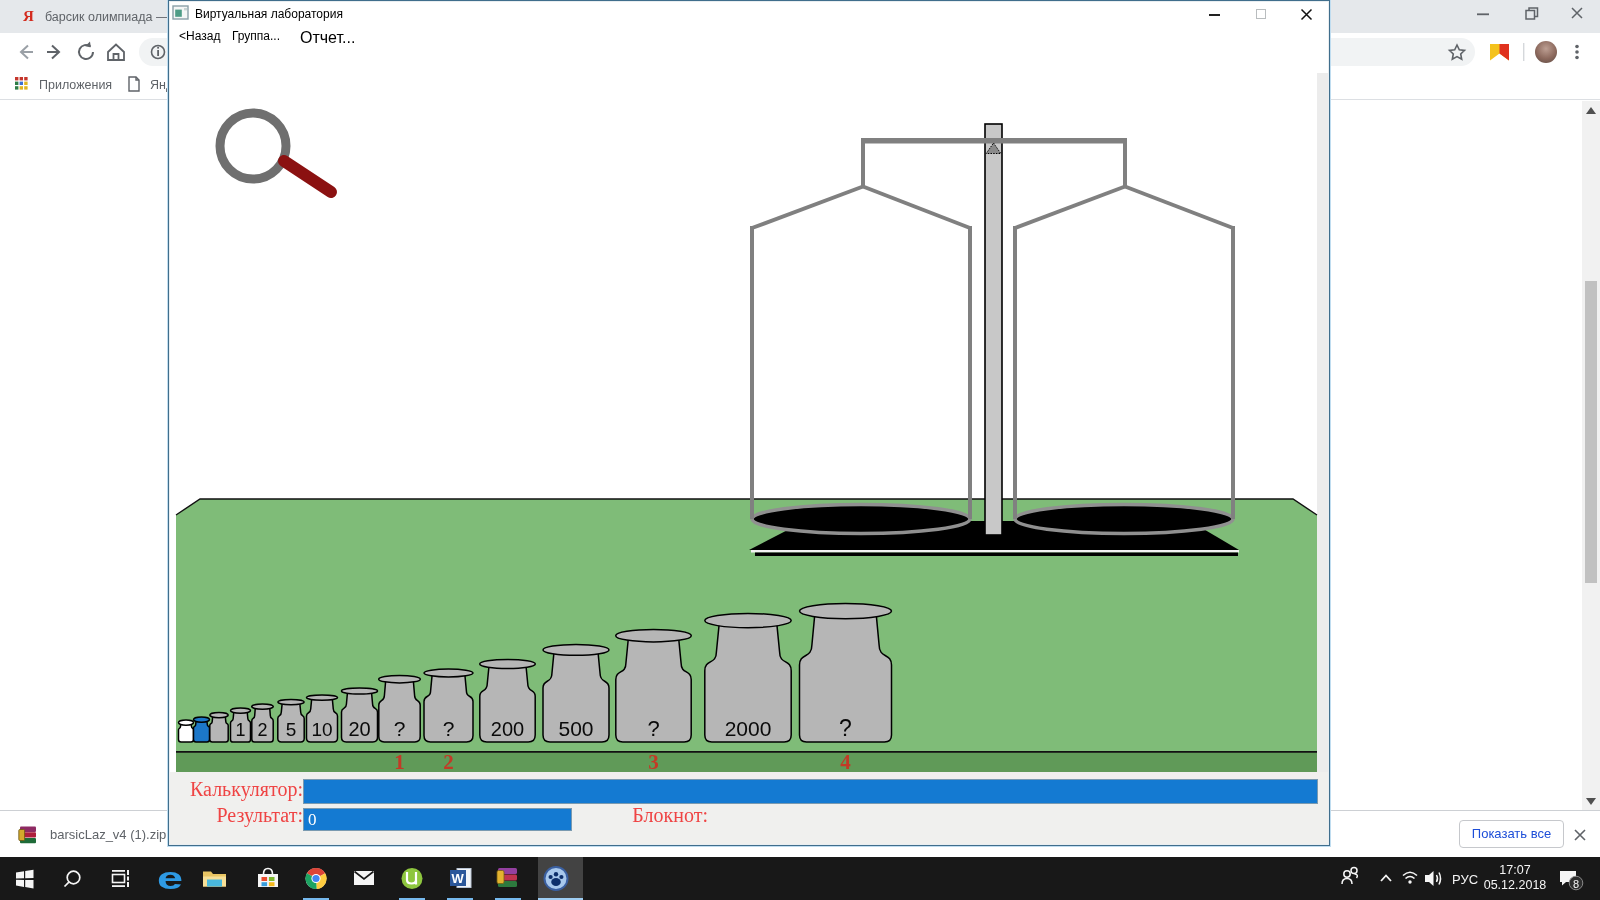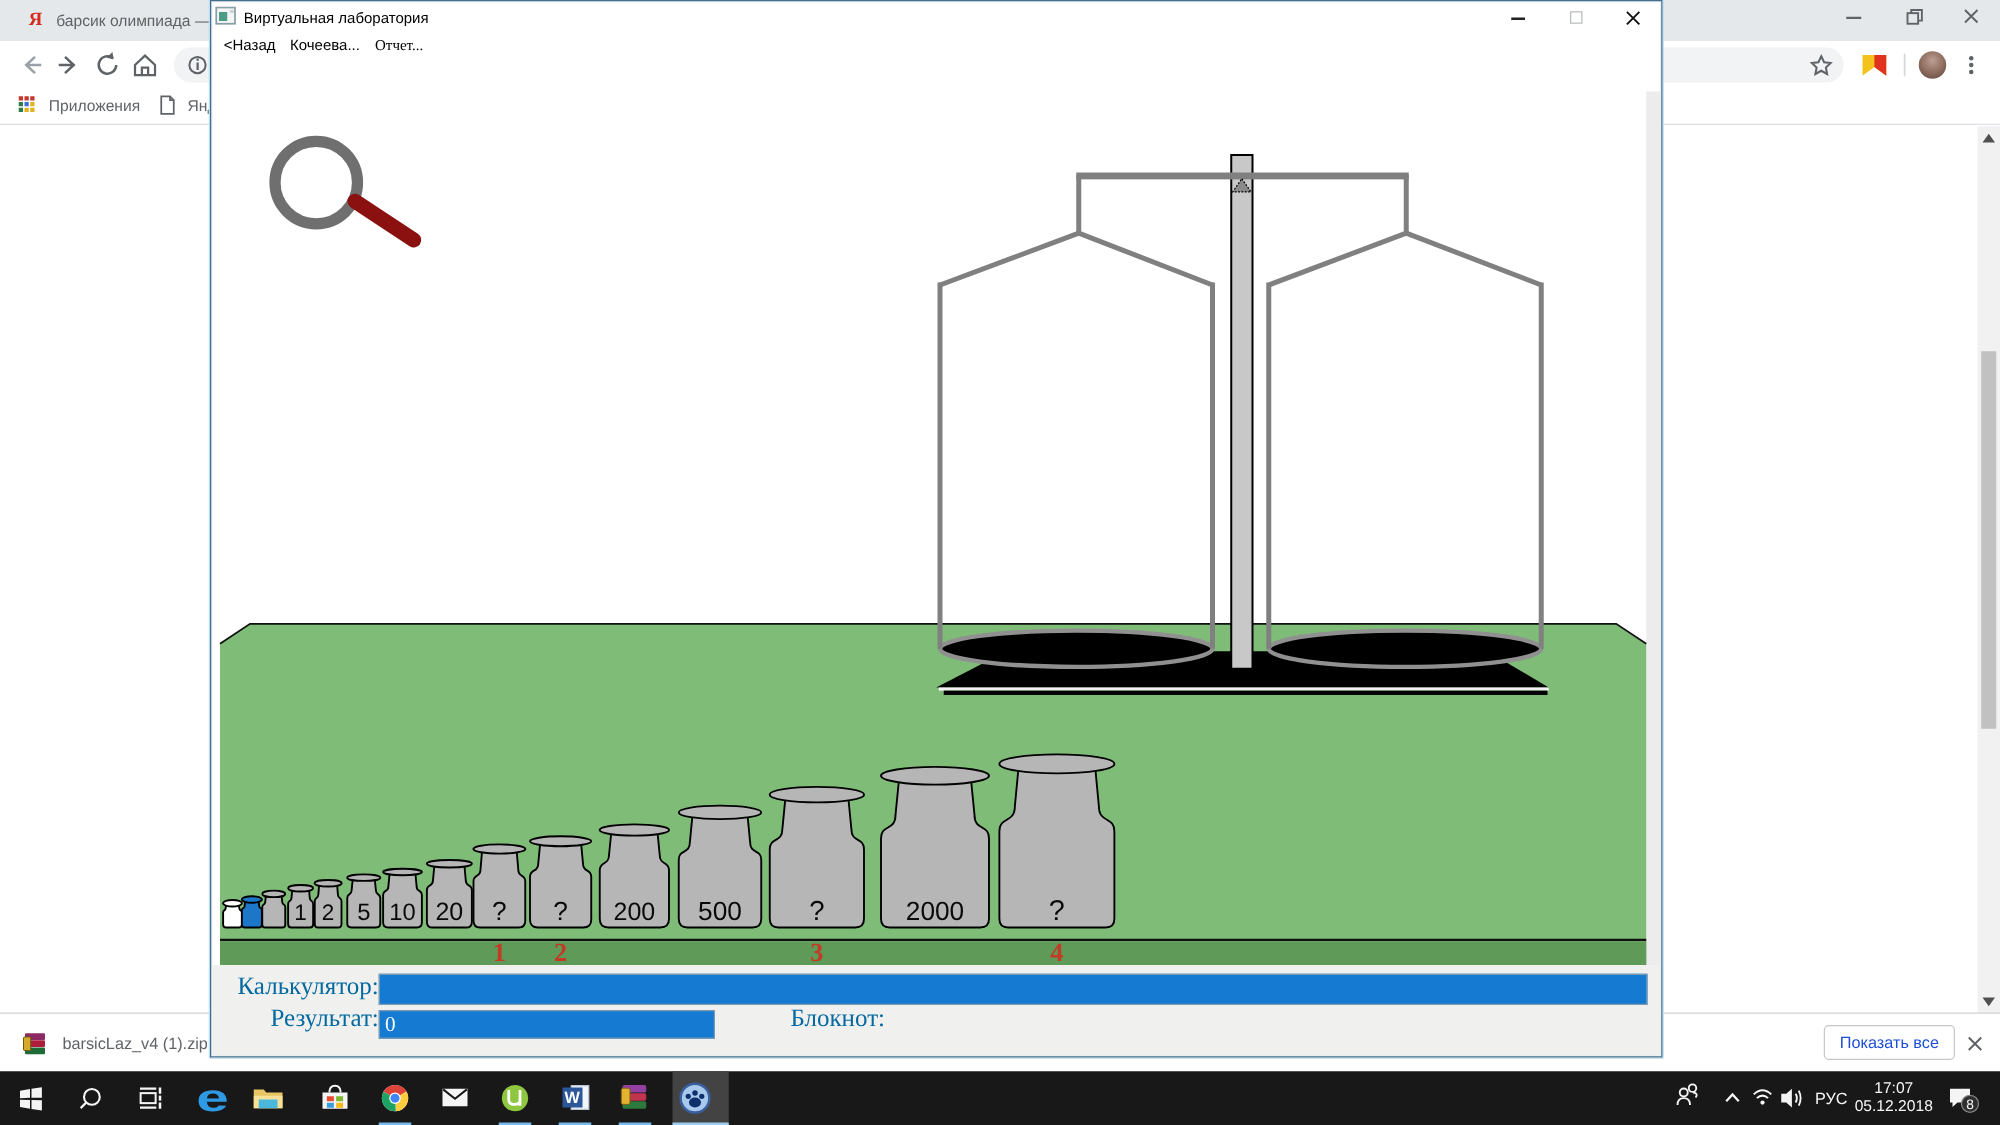--- a/index.html
+++ b/index.html
@@ -20,21 +20,21 @@
     color:#1d4ed8; font-size:13px; text-align:center; line-height:26px; background:#fff;}
   
   #taskbar { left:0; top:857px; width:1600px; height:43px; background:#181818; }
   
   #appwin { left:168px; top:0px; width:1162px; height:846px; background:#fff;
      border:1px solid #406e8c; box-shadow:0 0 0 1px #c0ddf0, 0 0 0 1px #e9eef1 inset; }
   #apptitle { left:26px; top:6px; font-size:12px; color:#000; }
   #appheader { left:1px; top:43px; width:1158px; height:28px; background:#efefef;
      font-family:"Liberation Serif", serif; font-size:18.7px; color:#000; line-height:28px; letter-spacing:-0.1px; }
   #panel { left:1px; top:771px; width:1158px; height:72px; background:#f0f0ee; }
-  .plabel { position:absolute; font-family:"Liberation Serif", serif; font-size:20px; color:#0369a1; text-align:right; }
+  .plabel { position:absolute; font-family:"Liberation Serif", serif; font-size:20px; color:#ef4444; text-align:right; }
   .pfield { position:absolute; background:#147ad2; border:1px solid #7a9ab0; color:#fff;
       font-family:"Liberation Serif", serif; font-size:17px; padding-left:4px; }
 </style></head>
 <body>
 
 <div class="abs" id="tabstrip"></div>
 <div class="abs" style="left:23px;top:8px;font-family:'Liberation Serif',serif;font-weight:bold;font-size:15px;color:#d32b1e;">Я</div>
 <div class="abs gtxt" style="left:45px;top:10px;font-size:12.5px;">барсик олимпиада — Я</div>
 <div class="abs" id="toolbar"></div>
 <div class="abs" id="omnibox"></div>
@@ -194,22 +194,22 @@
     <rect x="12" y="3" width="3" height="2.4" fill="#c8d4d4"></rect>
   </svg>
   <div class="abs" id="apptitle">Виртуальная лаборатория</div>
 
   <div class="abs" style="left:1040px;top:13px;width:11px;height:2px;background:#222;"></div>
   <div class="abs" style="left:1087px;top:8px;width:10px;height:10px;border:1.2px solid #b9bdbf;"></div>
   <svg class="abs" style="left:1131px;top:7px" width="13" height="13" viewBox="0 0 13 13">
     <path d="M 1.5 1.5 L 11.5 11.5 M 11.5 1.5 L 1.5 11.5" stroke="#111" stroke-width="1.5"></path>
   </svg>
   <div class="abs" style="left:10px;top:28px;font-size:12px;">&lt;Назад</div>
-  <div class="abs" style="left:63px;top:28px;font-size:12px;">Кочеева...</div>
-  <div class="abs" style="left:131px;top:28px;font-size:12px;font-family:Liberation Serif, serif;">Отчет...</div>
+  <div class="abs" style="left:63px;top:28px;font-size:12px;">Группа...</div>
+  <div class="abs" style="left:131px;top:28px;font-size:16px;">Отчет...</div>
 
   <svg class="abs" style="left:1px;top:72px" width="1158" height="703" viewBox="0 0 1158 703" id="lab">
 <rect x="1147" y="0" width="11" height="703" fill="#ececec"></rect>
 <polygon points="6,442 30,426 1123,426 1147,442 1147,703 6,703" fill="#7fbc78"></polygon>
 <polyline points="6,442 30,426 1123,426 1147,442" fill="none" stroke="#111" stroke-width="1.4"></polyline>
 <rect x="6" y="678" width="1141" height="1.8" fill="#111"></rect>
 <rect x="6" y="680" width="1141" height="20" fill="#609a58"></rect>
 <polygon points="635,448 1020,448 1069,477 579,477" fill="#000"></polygon>
 <rect x="581" y="477" width="488" height="2.5" fill="#f2f2f2"></rect>
 <rect x="585" y="479.5" width="483" height="3.5" fill="#000"></rect>

